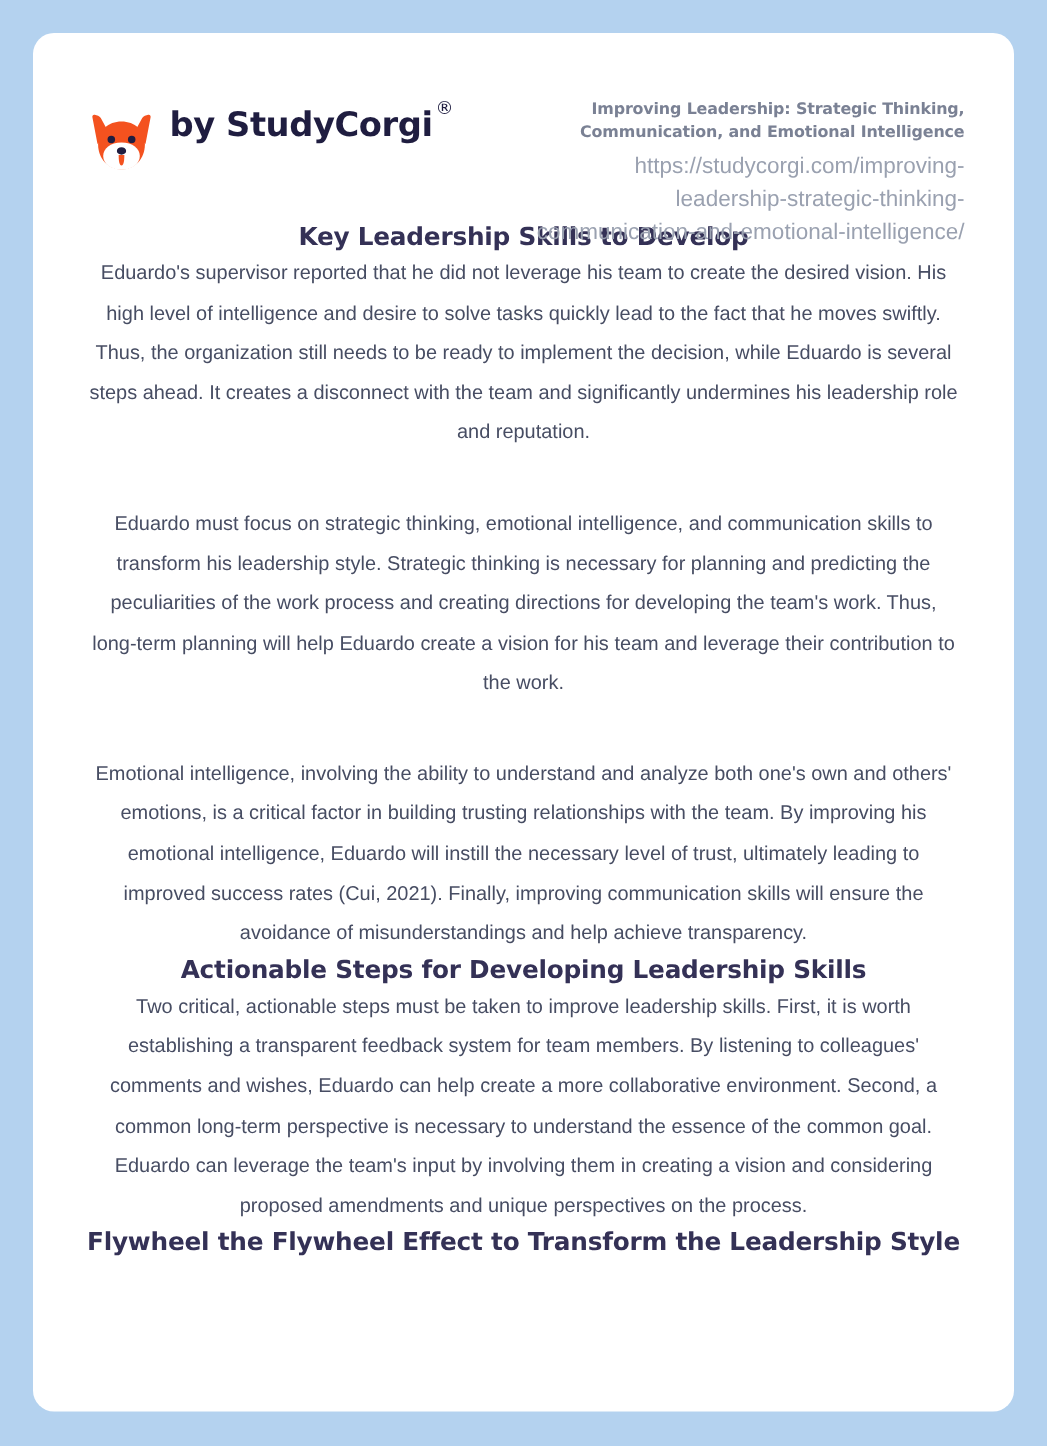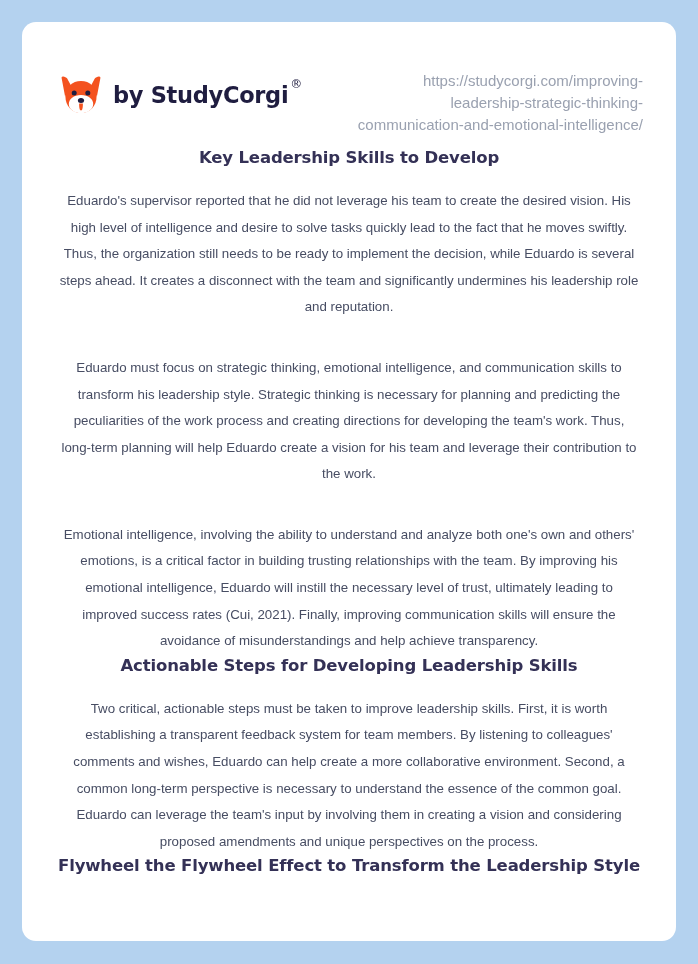--- a/index.html
+++ b/index.html
@@ -33,21 +33,21 @@
   .paper-header {
     position: relative;
     height: 125px;
     padding: 0;
   }
   .brand {
     position: absolute;
     left: 36px;
     top: 50px;
     display: flex;
-    align-items: center;
+    align-items: flex-start;
     gap: 9px;
   }
   .brand-mark {
     width: 46px;
     height: 46px;
     flex: 0 0 auto;
     display: block;
   }
   .brand-word {
     font-size: 22.5px;
@@ -108,21 +108,21 @@
   .h-gap-1 { margin-top: 48px; }
   .h-gap-2 { margin-top: 39px; }
   .h-gap-3 { margin-top: 39px; }
   p.body-text {
     margin: 0;
     font-size: 13.3px;
     color: #474d63;
     line-height: 2.0;
     font-family: "Liberation Sans", sans-serif;
   }
-  p.p-first { margin-top: 19px; }
+  p.p-first { }
   p.p-next  { margin-top: 34px; }
 </style>
 </head>
 <body>
 
 <div class="page-frame">
   <div class="paper">
 
     <div class="paper-header">
 
@@ -142,20 +142,21 @@
 
             <ellipse cx="23" cy="28.6" rx="3.1" ry="2.5" fill="#1f1d40"></ellipse>
 
             <path d="M21.1 31.4 L24.9 31.4 C24.9 35.6 24.4 38.4 23 38.4 C21.6 38.4 21.1 35.6 21.1 31.4 Z" fill="#f4521f"></path>
           </svg>
         </span>
         <span class="brand-word"><span>by StudyCorgi</span><span class="brand-reg">®</span></span>
       </div>
 
       <div class="doc-meta">
+        <div class="doc-title">Improving Leadership: Strategic Thinking, Communication, and Emotional Intelligence</div>
         <div class="doc-url">https://studycorgi.com/improving-leadership-strategic-thinking-communication-and-emotional-intelligence/</div>
       </div>
 
     </div>
 
     <div class="content">
 
       <h2 class="section-heading h-gap-1">Key Leadership Skills to Develop</h2>
       <p class="body-text p-first">Eduardo's supervisor reported that he did not leverage his team to create the desired vision. His high level of intelligence and desire to solve tasks quickly lead to the fact that he moves swiftly. Thus, the organization still needs to be ready to implement the decision, while Eduardo is several steps ahead. It creates a disconnect with the team and significantly undermines his leadership role and reputation.</p>
       <p class="body-text p-next">Eduardo must focus on strategic thinking, emotional intelligence, and communication skills to transform his leadership style. Strategic thinking is necessary for planning and predicting the peculiarities of the work process and creating directions for developing the team's work. Thus, long-term planning will help Eduardo create a vision for his team and leverage their contribution to the work.</p>

